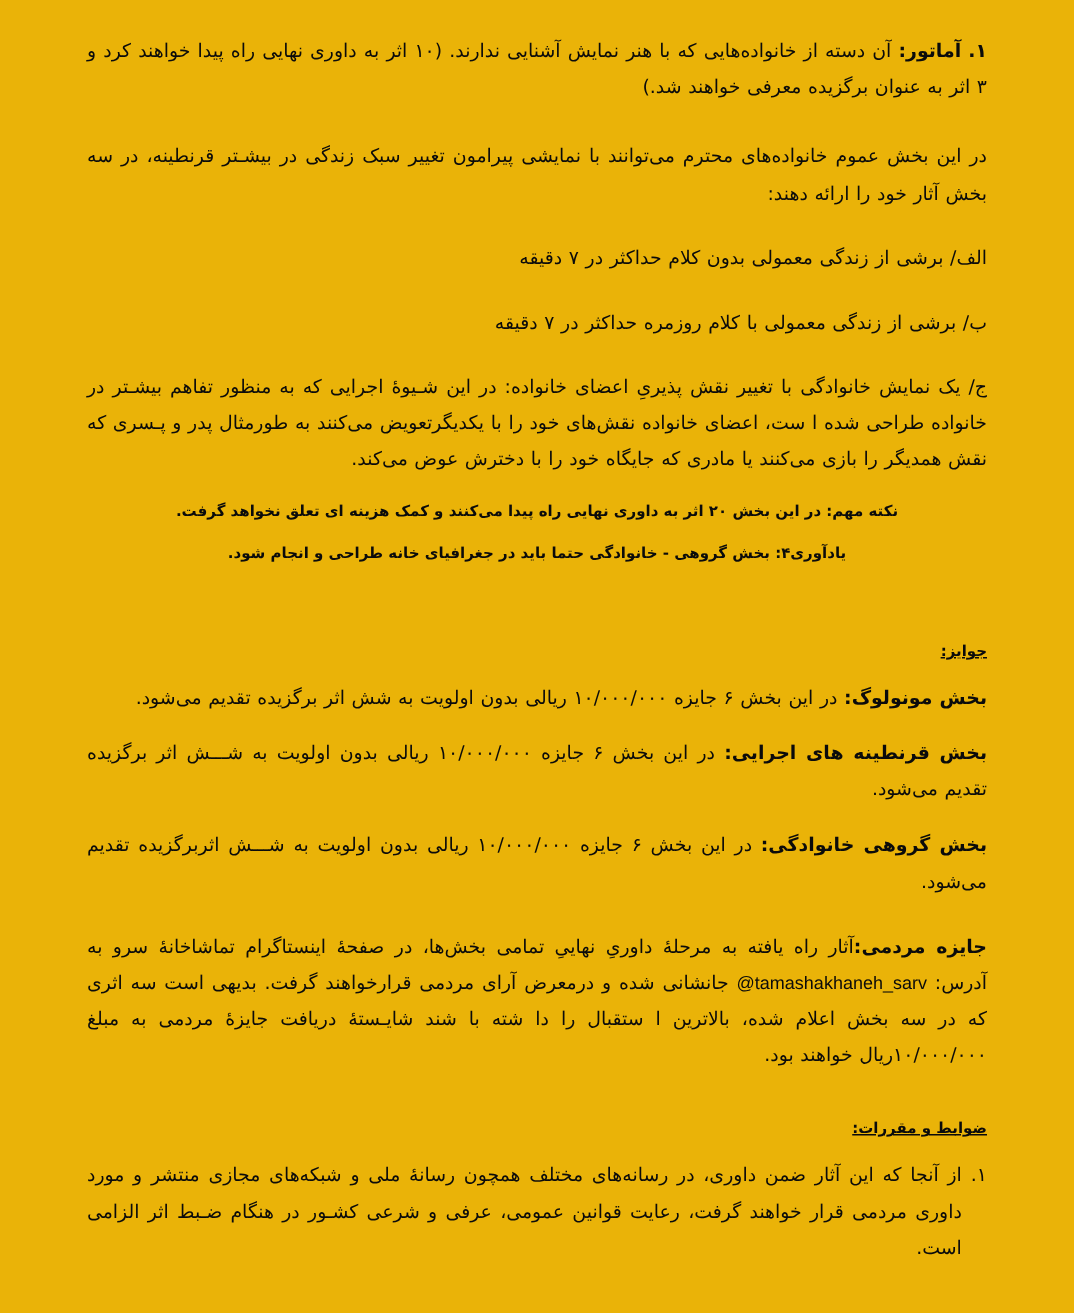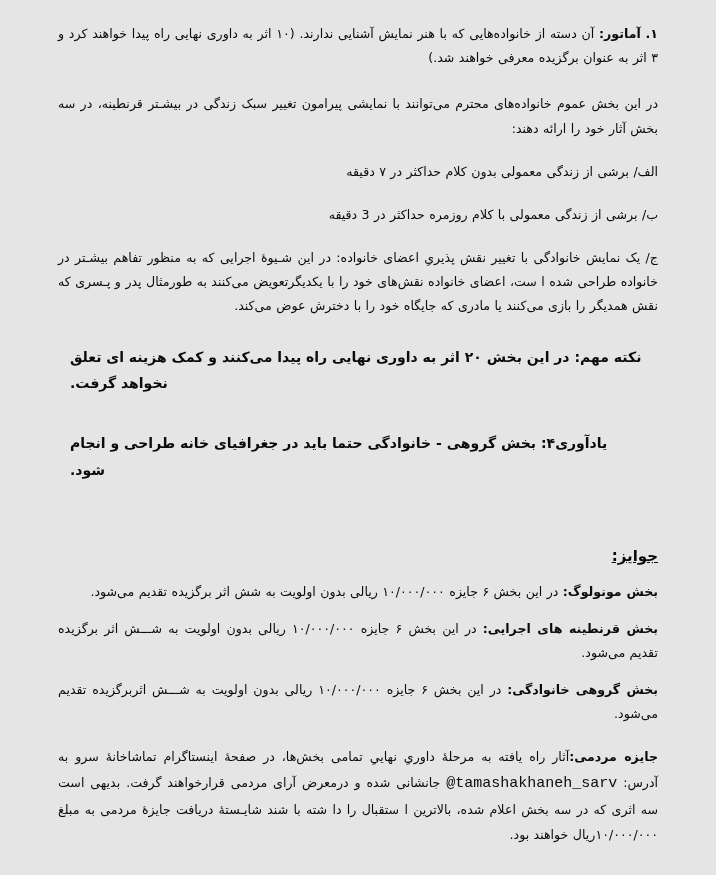--- a/index.html
+++ b/index.html
@@ -13,59 +13,59 @@
     font-family: "DejaVu Sans", "Liberation Sans", sans-serif;
     color: #0b0b0b;
     direction: rtl;
   }
   .page {
     position: relative;
     width: 716px;
     height: 875px;
     box-sizing: border-box;
     padding: 22px 58px 20px 58px;
-    background: #e5e5e5;
+    background: #eab308;
     overflow: hidden;
   }
   .para {
     font-size: 12.6px;
     line-height: 1.92;
     text-align: justify;
     text-align-last: right;
     margin: 0 0 4px 0;
     direction: rtl;
     word-spacing: 0.4px;
   }
   .gap-sm { height: 9px; }
   .gap-md { height: 15px; }
   .gap-lg { height: 24px; }
   .gap-xxl { height: 46px; }
 
   .b { font-weight: bold; }
   .u { }
   .heading {
-    font-size: 15px;
+    font-size: 10px;
     font-weight: bold;
     line-height: 1.9;
     margin: 0;
     text-align: right;
     text-decoration: underline;
   }
   .note-line {
-    font-size: 14px;
+    font-size: 10px;
     font-weight: bold;
     line-height: 1.92;
-    margin: 12px;
-    text-align: left;
+    margin: 0;
+    text-align: center;
   }
   .latin {
     direction: ltr;
     unicode-bidi: embed;
-    font-family: Liberation Mono, monospace;
-    font-size: 15px;
+    font-family: Liberation Sans, sans-serif;
+    font-size: 12px;
   }
   .ol-item {
     display: flex;
     flex-direction: row;
     gap: 6px;
     font-size: 12.6px;
     line-height: 1.92;
   }
   .ol-item .marker {
     flex: 0 0 auto;
@@ -91,21 +91,21 @@
   <div class="gap-sm"></div>
 
   <p class="para">در این بخش عموم خانواده‌های محترم می‌توانند با نمایشی پیرامون تغییر سبک زندگی در بیشـتر قرنطینه، در سه بخش آثار خود را ارائه دهند:</p>
 
   <div class="gap-md"></div>
 
   <p class="para line-right">الف/ برشی از زندگی معمولی بدون کلام حداکثر در ۷ دقیقه</p>
 
   <div class="gap-md"></div>
 
-  <p class="para line-right">ب/  برشی از زندگی معمولی با کلام روزمره حداکثر در 3 دقیقه</p>
+  <p class="para line-right">ب/  برشی از زندگی معمولی با کلام روزمره حداکثر در ۷ دقیقه</p>
 
   <div class="gap-md"></div>
 
   <p class="para">ج/ یک نمایش خانوادگی با تغییر نقش پذیریِ اعضای خانواده: در این شـیوهٔ اجرایی که به منظور تفاهم بیشـتر در خانواده طراحی  شده ا ست، اعضای خانواده نقش‌های خود را با یکدیگرتعویض می‌کنند به طورمثال پدر و پـسری که نقش همدیگر را بازی می‌کنند یا مادری که جایگاه خود را با دخترش عوض می‌کند.</p>
 
   <div class="gap-sm"></div>
 
   <p class="note-line">نکته مهم: در این بخش ۲۰ اثر به داوری نهایی راه پیدا می‌کنند و کمک هزینه ای تعلق نخواهد گرفت.</p>
 
   <div class="gap-sm"></div>
@@ -127,20 +127,21 @@
   <div class="gap-sm"></div>
 
   <p class="para"><span class="b">بخش گروهی  خانوادگی:</span><span> در این بخش ۶ جایزه ۱۰/۰۰۰/۰۰۰ ریالی بدون اولویت به شـــش اثربرگزیده تقدیم می‌شود.</span></p>
 
   <div class="gap-md"></div>
 
   <p class="para"><span class="b">جایزه مردمی:</span><span>آثار راه یافته به مرحلهٔ داوریِ نهاییِ تمامی بخش‌ها، در  صفحهٔ اینستاگرام تماشاخانهٔ سرو به آدرس:</span> <span class="latin">@tamashakhaneh_sarv</span><span> جانشانی شده و درمعرض آرای مردمی قرارخواهند گرفت. بدیهی است سه اثری که در سه بخش اعلام  شده، بالاترین ا ستقبال را دا شته با شند  شایـستهٔ دریافت جایزهٔ مردمی به مبلغ ۱۰/۰۰۰/۰۰۰ریال خواهند بود.</span></p>
 
   <div class="gap-lg"></div>
 
+  <p class="heading">ضوابط و مقررات:</p>
 
   <div class="gap-sm"></div>
 
   <div class="ol-item">
     <span class="marker">۱.</span>
     <span class="body">از آنجا که این آثار ضمن داوری، در رسانه‌های مختلف همچون رسانهٔ ملی و  شبکه‌های مجازی منتشر و مورد داوری مردمی قرار خواهند گرفت، رعایت قوانین عمومی، عرفی و شرعی کشـور در هنگام ضـبط اثر الزامی است.</span>
   </div>
 
 </div>
 

